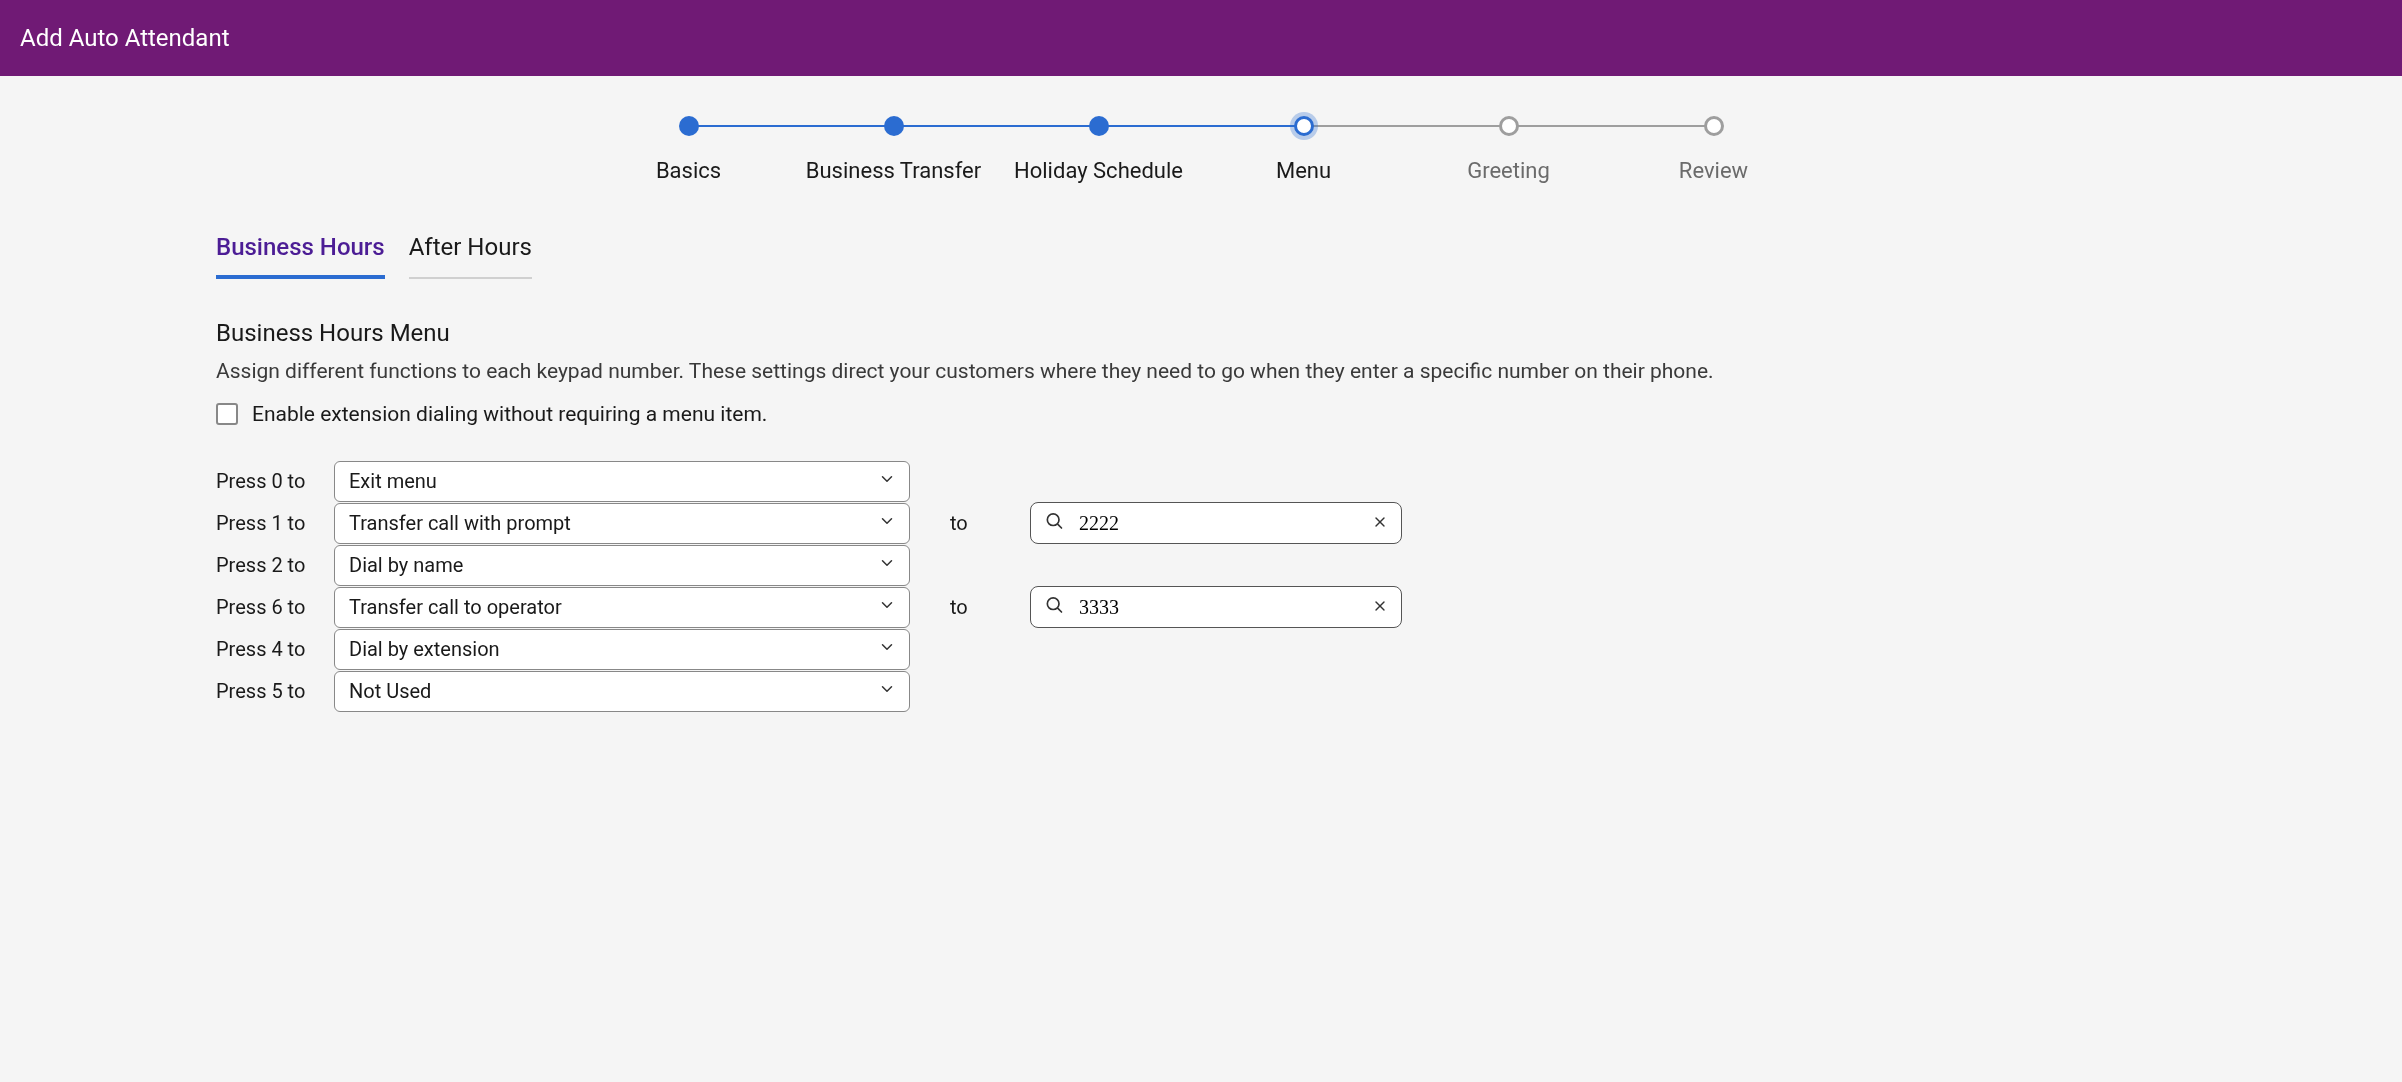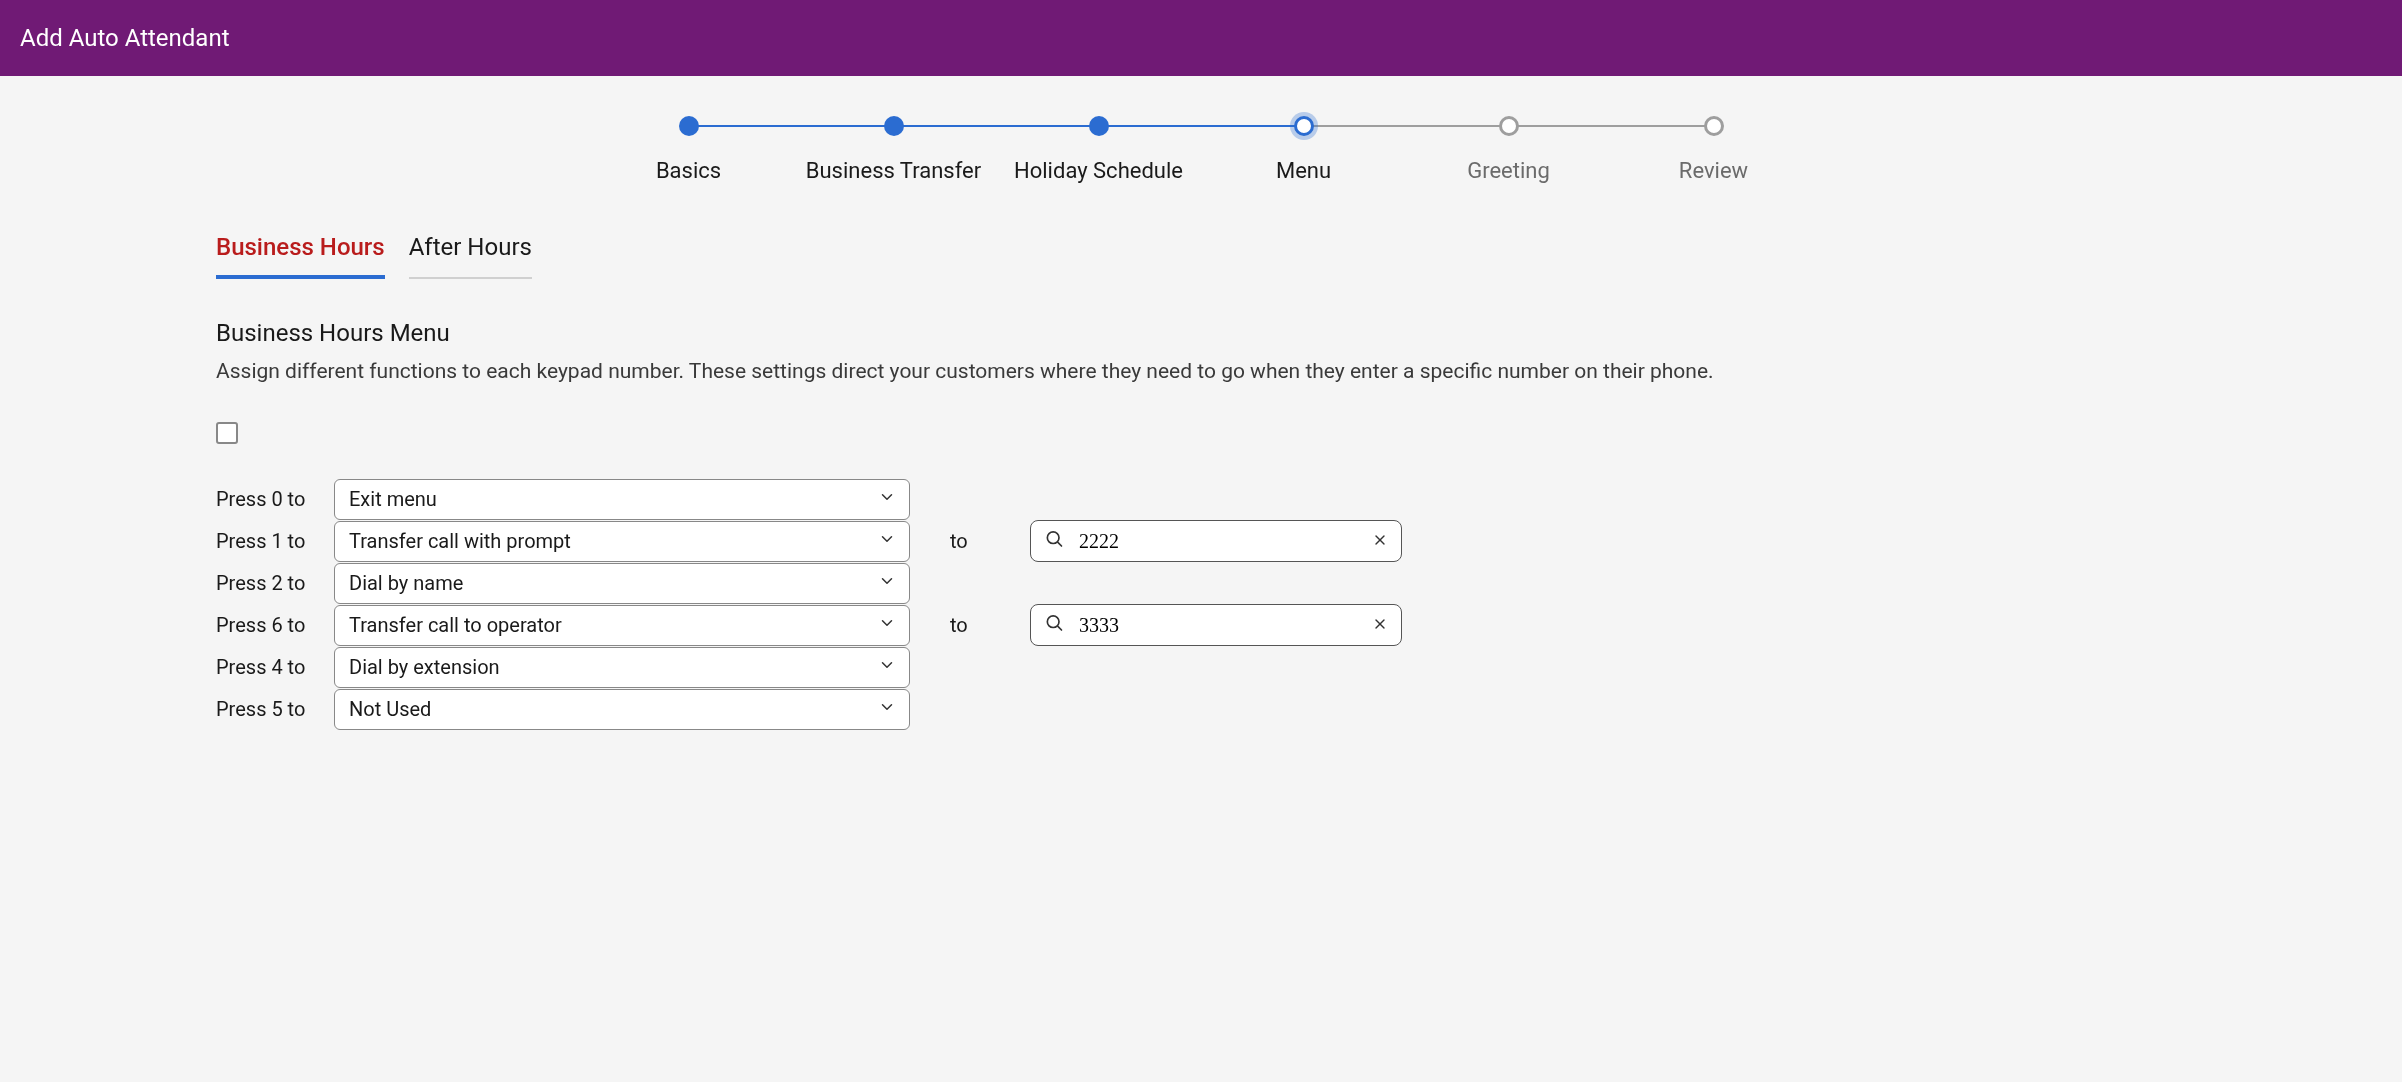--- a/index.html
+++ b/index.html
@@ -80,34 +80,34 @@
     margin-bottom: 40px;
   }
   .tab {
     font-size: 24px;
     padding-bottom: 14px;
     cursor: pointer;
     color: #1a1a1a;
     border-bottom: 2px solid #d0d0d0;
   }
   .tab.active {
-    color: #b91c1c;
+    color: #4c1d95;
     border-bottom: 4px solid #2b6cd1;
     font-weight: 500;
   }
   .section-title {
     font-size: 24px;
     margin-bottom: 10px;
     color: #1a1a1a;
   }
   .section-desc {
     font-size: 21px;
     color: #3a3a3a;
     line-height: 1.4;
-    margin-bottom: 36px;
+    margin-bottom: 16px;
   }
   .checkbox-row {
     display: flex;
     align-items: center;
     gap: 14px;
     margin-bottom: 34px;
   }
   .checkbox {
     width: 22px;
     height: 22px;
@@ -251,20 +251,21 @@
   <div class="tabs" id="tabs">
       <div class="tab active">Business Hours</div>
       <div class="tab">After Hours</div>
     </div>
 
   <div class="section-title">Business Hours Menu</div>
   <div class="section-desc">Assign different functions to each keypad number. These settings direct your customers where they need to go when they enter a specific number on their phone.</div>
 
   <div class="checkbox-row">
     <div class="checkbox"></div>
+    <span class="checkbox-label">Enable extension dialing without requiring a menu item.</span>
   </div>
 
   <div class="menu-rows" id="menu-rows">
       <div class="menu-row">
         <div class="press-label">Press 0 to</div>
         <div class="select-wrap">
           <div class="select-box">Exit menu</div>
           <span class="chevron"><svg viewBox="0 0 24 24" fill="none" stroke-width="2" stroke-linecap="round" stroke-linejoin="round">
               <polyline points="6 9 12 15 18 9"></polyline>
             </svg></span>

